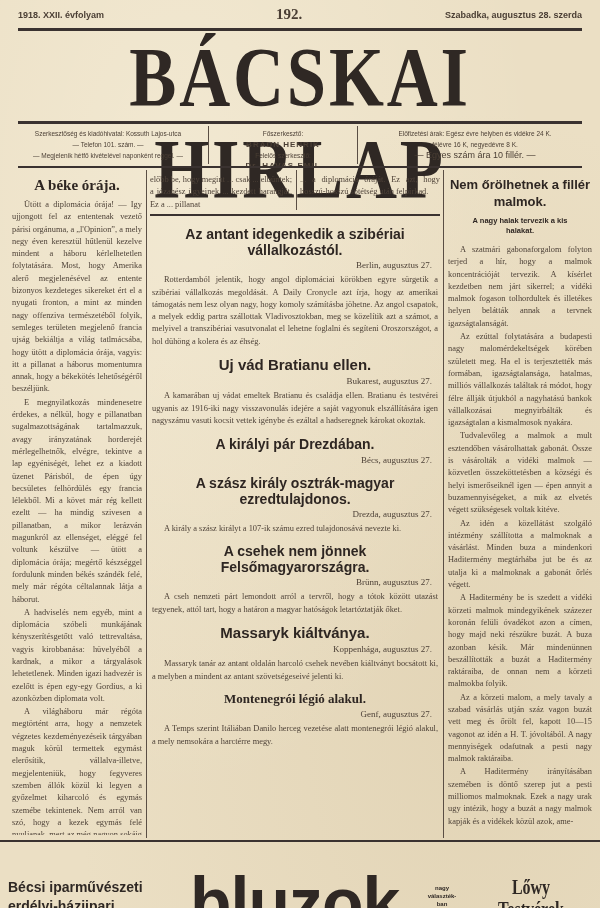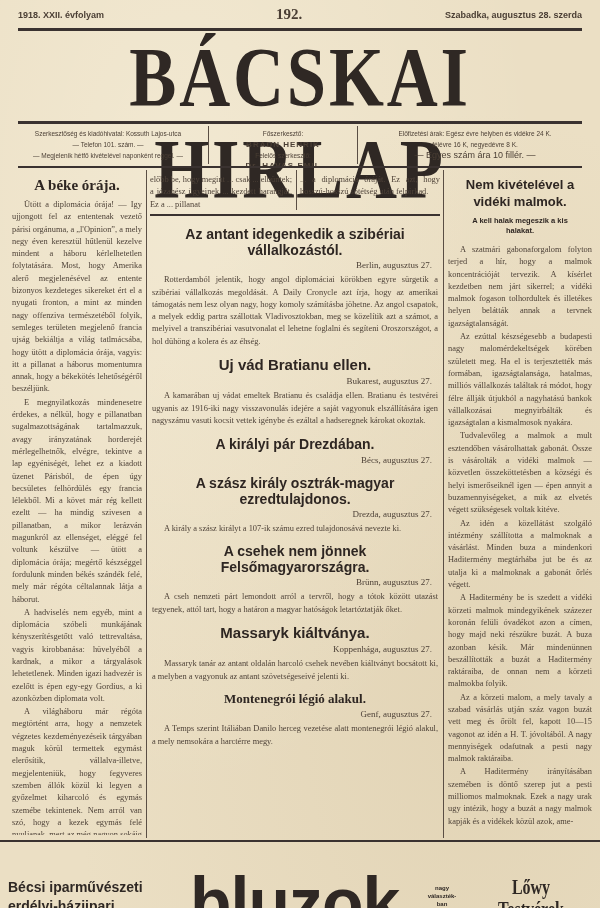--- a/index.html
+++ b/index.html
@@ -145,34 +145,34 @@
       <p>A király a szász királyt a 107-ik számu ezred tulajdonosává nevezte ki.</p>
     </div>
     <div class="article">
       <div class="hl" style="font-size:14px;line-height:16px;margin-top:8px;padding:0 18px;">A csehek nem jönnek Felsőmagyarországra.</div>
       <div class="dateline">Brünn, augusztus 27.</div>
       <p>A cseh nemzeti párt lemondott arról a tervről, hogy a tótok között utazást tegyenek, attól tart, hogy a határon a magyar hatóságok letartóztatják őket.</p>
     </div>
     <div class="article">
       <div class="hl" style="font-size:15px;line-height:18px;margin-top:8px;">Massaryk kiáltványa.</div>
       <div class="dateline">Koppenhága, augusztus 27.</div>
-      <p>Massaryk tanár az antant oldalán harcoló csehek nevében kiáltványt bocsátott ki, a melyben a vagyonuk az antant szövetségeseivé jelenti ki.</p>
+      <p>Massaryk tanár az antant oldalán harcoló csehek nevében kiáltványt bocsátott ki, a melyben a mindent az antant szövetségeseivé jelenti ki.</p>
     </div>
     <div class="article">
       <div class="hl" style="font-size:13px;line-height:16px;margin-top:8px;font-family:'Liberation Serif',serif;">Montenegrói légió alakul.</div>
       <div class="dateline">Genf, augusztus 27.</div>
       <p>A Temps szerint Itáliában Danilo herceg vezetése alatt montenegrói légió alakul, a mely nemsokára a harctérre megy.</p>
     </div>
   </div>
 
   <div class="col" style="left:448px;top:176px;width:144px;height:660px;overflow:hidden;">
-    <div class="hl" style="font-size:13px;line-height:17px;">Nem kivételével a vidéki malmok.</div>
-    <div class="hl" style="font-size:7.5px;line-height:10px;margin:6px 10px 8px;">A kell halak megeszik a kis halakat.</div>
+    <div class="hl" style="font-size:13px;line-height:17px;">Nem őrölhetnek a fillér malmok.</div>
+    <div class="hl" style="font-size:7.5px;line-height:10px;margin:6px 10px 8px;">A nagy halak tervezik a kis halakat.</div>
     <p>A szatmári gabonaforgalom folyton terjed a hír, hogy a malmok koncentrációját tervezik. A kísérlet kezdetben nem járt sikerrel; a vidéki malmok fogason tolhordultek és illetékes helyen belátták annak a tervnek igazságtalanságát.</p>
-    <p>Az ezúttal készségesebb a budapesti nagy malomérdekeltségek körében született meg. Ha el is terjesztették más formában, igazságtalansága, hatalmas, milliós vállalkozás találtak rá módot, hogy félre állják útjukból a nagyhatású bankok vállalkozásai megnyirbálták és igazságtalan a kismalmosok nyakára.</p>
+    <p>Az ezúttal folytatására a budapesti nagy malomérdekeltségek körében született meg. Ha el is terjesztették más formában, igazságtalansága, hatalmas, milliós vállalkozás találtak rá módot, hogy félre állják útjukból a nagyhatású bankok vállalkozásai megnyirbálták és igazságtalan a kismalmosok nyakára.</p>
     <p>Tudvalevőleg a malmok a mult esztendőben vásárolhattak gabonát. Össze is vásárolták a vidéki malmok — közvetlen összeköttetésben a községi és helyi ismerőseiknél igen — épen annyit a buzamennyiségeket, a mik az elvetés végett szükségesek voltak kitéve.</p>
     <p>Az idén a közellátást szolgáló intézmény szállította a malmoknak a vásárlást. Minden buza a mindenkori Haditermény megtárhába jut be és az utalja ki a malmoknak a gabonát őrlés végett.</p>
     <p>A Haditermény be is szedett a vidéki körzeti malmok mindegyikének százezer koronán felüli óvadékot azon a címen, hogy majd neki részükre buzát. A buza azonban késik. Már mindenünnen beszállították a buzát a Haditermény raktáraiba, de onnan nem a körzeti malmokba folyik.</p>
     <p>Az a körzeti malom, a mely tavaly a szabad vásárlás utján száz vagon buzát vett meg és őrölt fel, kapott 10—15 vagonot az idén a H. T. jóvoltából. A nagy mennyiségek odafutnak a pesti nagy malmok raktáraiba.</p>
     <p>A Haditermény irányításában szemében is döntő szerep jut a pesti milliomos malmoknak. Ezek a nagy urak ugy intézik, hogy a buzát a nagy malmok kapják és a vidékek közül azok, ame-</p>
   </div>
 
   <div class="rule" style="left:0;right:0;top:840px;height:2px;"></div>
 
   <div class="ad">

